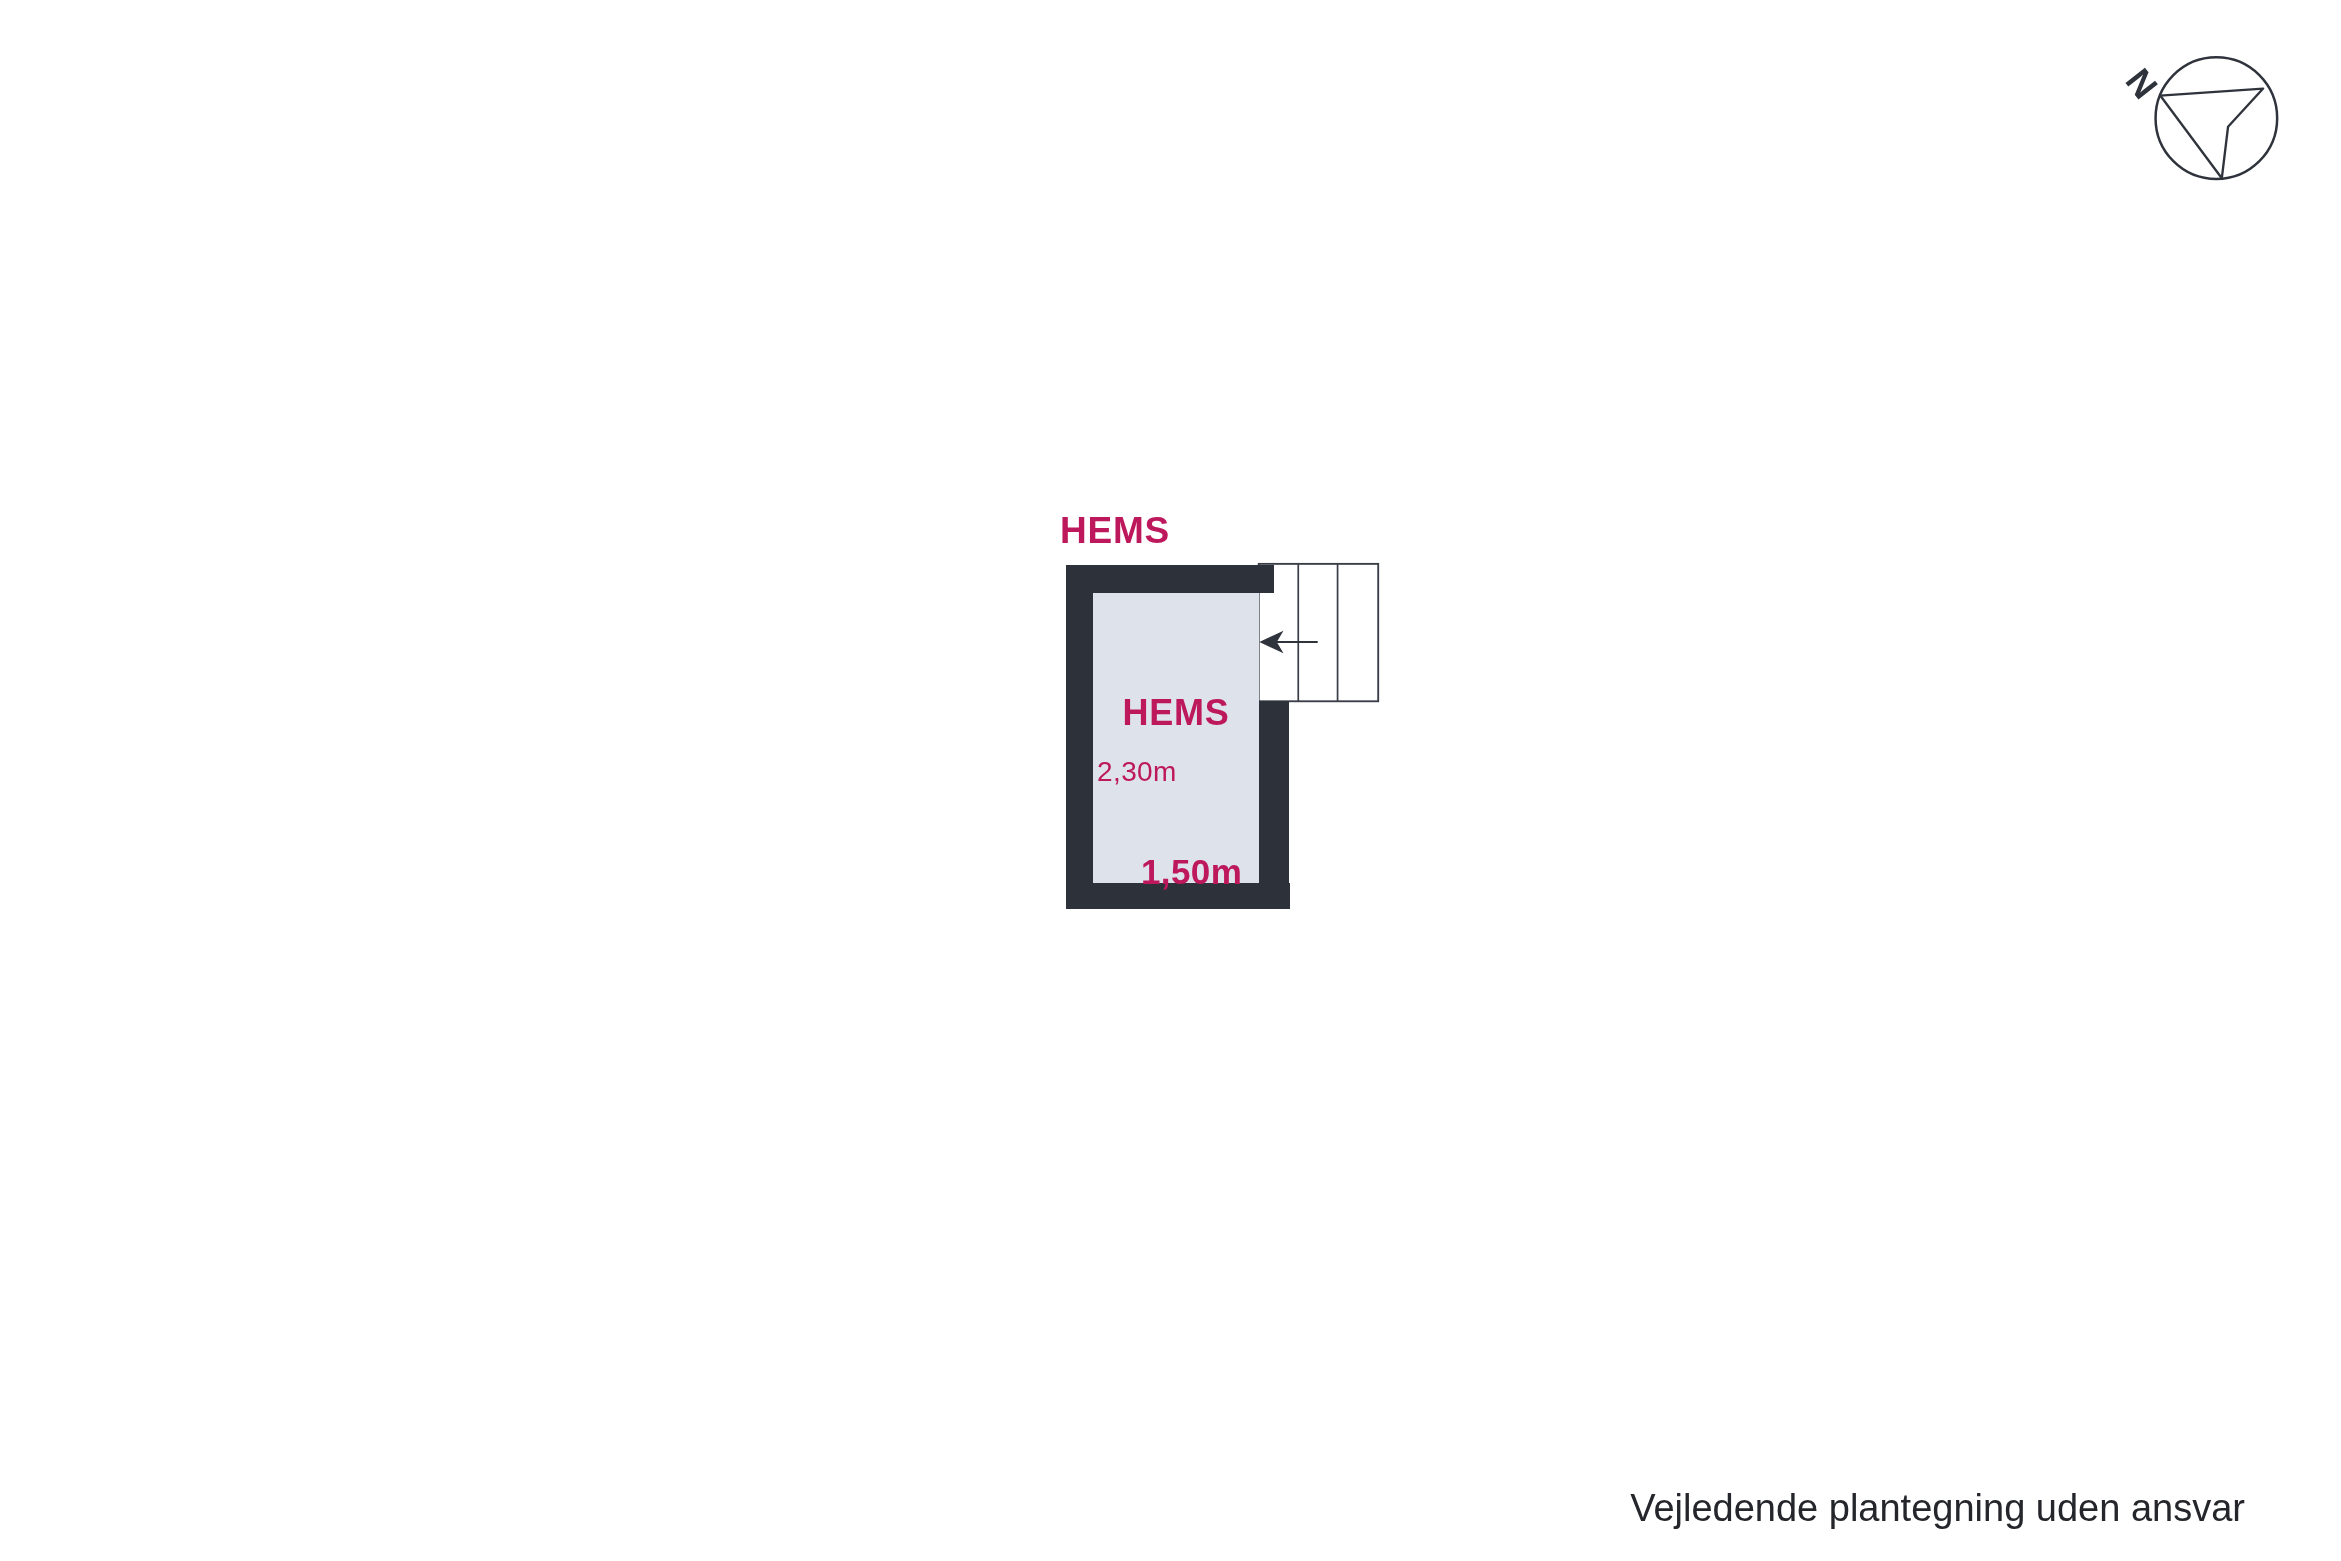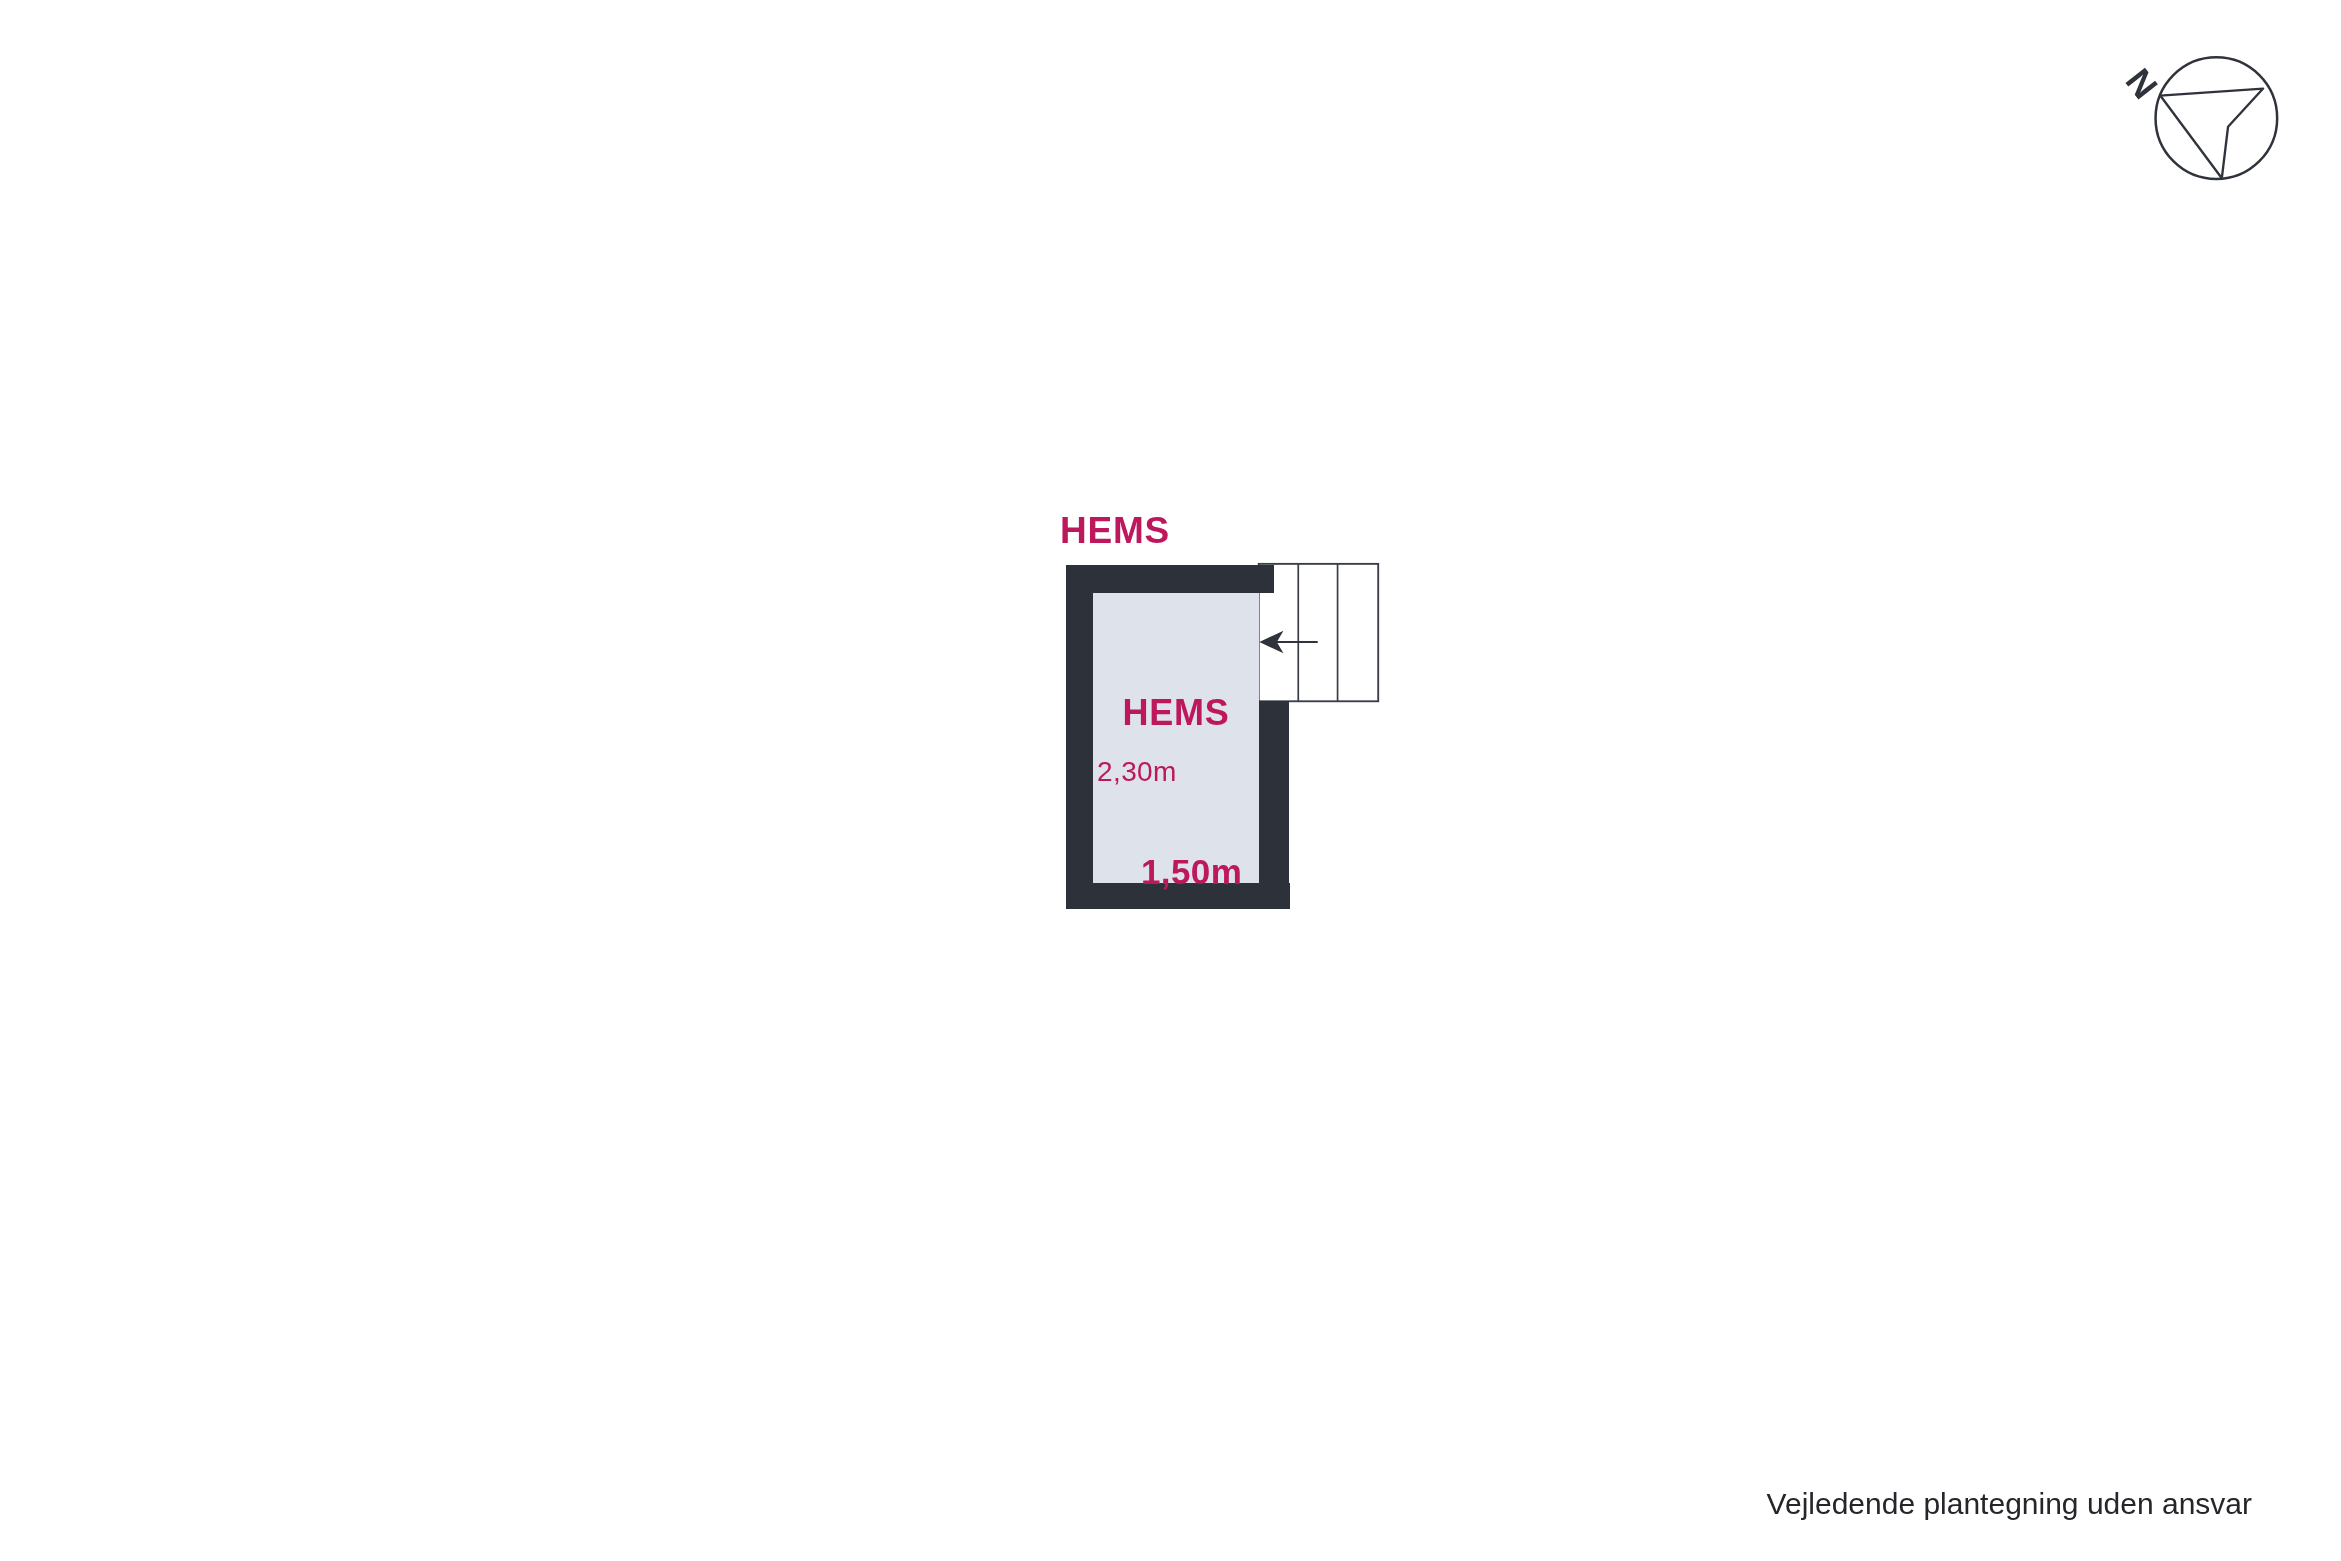--- a/index.html
+++ b/index.html
@@ -22,22 +22,22 @@
   .plan-title  { left:0px;  top:4.7px;   font-size:37px; font-weight:700; letter-spacing:0.8px; }
   .room-name   { left:33px; top:188px; width:166px; text-align:center;
                  font-size:36px; font-weight:700; letter-spacing:0.8px; }
   .height-label{ left:37px; top:251px; font-size:28px; font-weight:500; letter-spacing:0.4px; }
   .width-label { left:73px; top:347px; font-size:35px; font-weight:700; letter-spacing:0.4px;margin-left:8px; }
   
   .compass-svg { position:absolute; left:2108px; top:41px; }
   .compass-north { font-family:"Liberation Sans", sans-serif; font-size:46px; font-weight:700; fill:#2f333c; }
   
   .disclaimer {
-    position:absolute; right:90px; top:1486px;
-    font-size:30px; font-weight:400; color:#24262b; line-height:1.2; white-space:nowrap;
+    position:absolute; right:97px; top:1486px;
+    font-size:38px; font-weight:400; color:#24262b; line-height:1.2; white-space:nowrap;
   }
 </style>
 </head>
 <body>
 
 <div class="canvas">
 
   <svg class="compass-svg" width="191" height="152" viewBox="0 0 245 195">
     <circle cx="139" cy="99" r="78" fill="none" stroke="#2f333c" stroke-width="3.2"></circle>
     <polygon points="67,70 199,61 154,110 146,176" fill="none" stroke="#2f333c" stroke-width="3" stroke-linejoin="round"></polygon>

